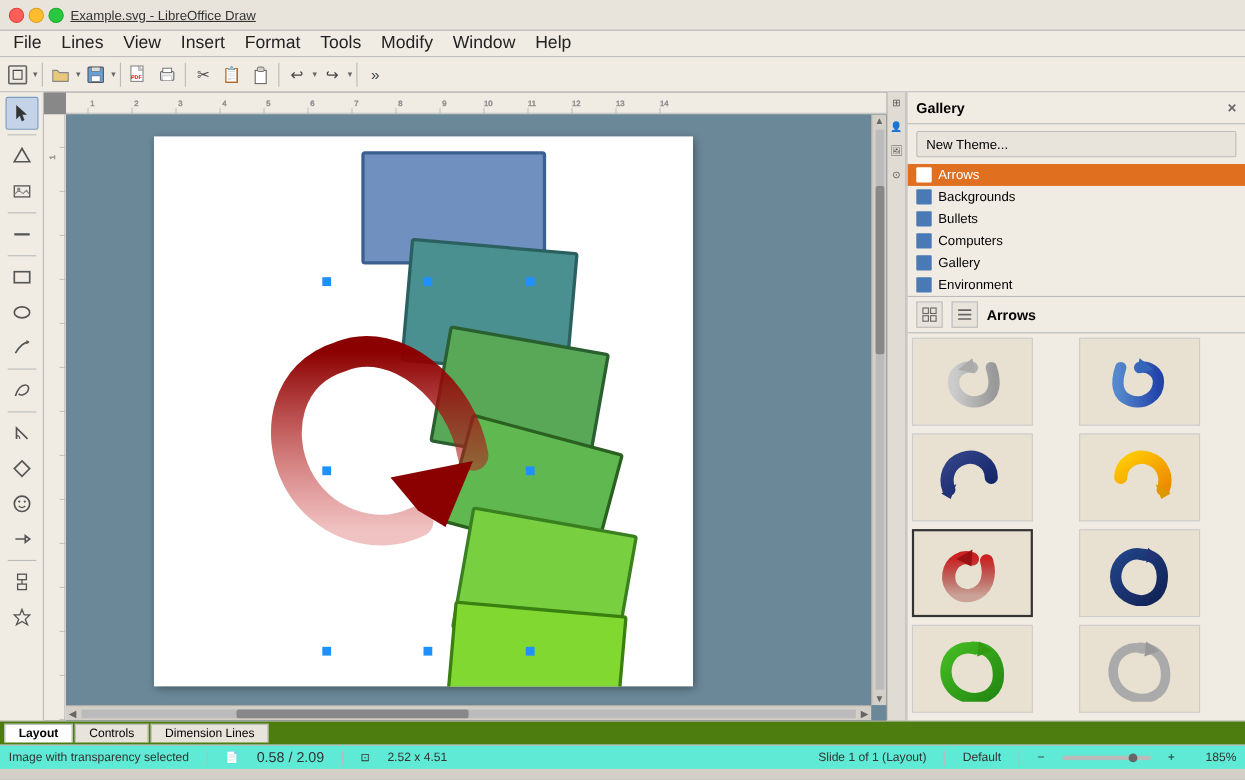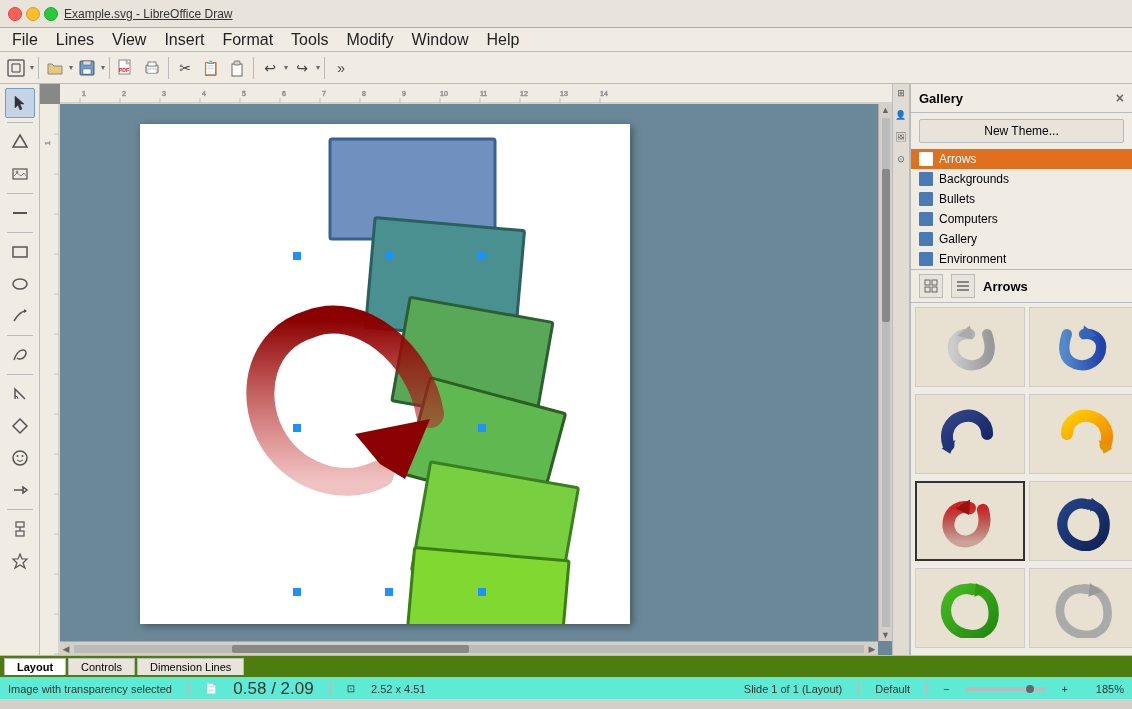--- a/index.html
+++ b/index.html
@@ -53,31 +53,31 @@
     .ruler-h { position: absolute; top: 0; left: 20px; right: 0; height: 20px; background: #f0ece4; border-bottom: 1px solid #bbb; }
     .ruler-v { position: absolute; top: 20px; left: 0; bottom: 0; width: 20px; background: #f0ece4; border-right: 1px solid #bbb; }
     .canvas-content { position: absolute; top: 20px; left: 20px; right: 0; bottom: 0; background: #6b8899; overflow: hidden; }
     .page-white {
       position: absolute; top: 20px; left: 80px; width: 490px; height: 500px;
       background: white; box-shadow: 2px 2px 8px rgba(0,0,0,0.4);
     }
 
     
     .right-panel {
-      width: 222px; background: #f0ece4; border-left: 1px solid #bbb;
+      width: 308px; background: #f0ece4; border-left: 1px solid #bbb;
       display: flex; flex-direction: column;
     }
     .gallery-header {
       display: flex; align-items: center; justify-content: space-between;
       padding: 6px 8px; border-bottom: 1px solid #bbb; font-weight: bold; font-size: 13px;
     }
     .gallery-close { cursor: pointer; font-size: 14px; color: #666; }
     .gallery-new-theme {
       margin: 6px 8px; padding: 4px 8px; background: #e8e4dc; border: 1px solid #bbb;
-      border-radius: 2px; cursor: pointer; text-align: center; font-size: 12px;
+      border-radius: 2px; cursor: pointer; text-align: left; font-size: 12px;
     }
 
     
     .gallery-list { flex: 0 0 auto; overflow-y: auto; border-bottom: 1px solid #bbb; max-height: 160px; }
     .gallery-item {
       display: flex; align-items: center; padding: 3px 8px; cursor: pointer; gap: 6px; font-size: 12px;
     }
     .gallery-item.selected { background: #e07020; color: white; }
     .gallery-item-icon { width: 14px; height: 14px; background: #4a7ab5; border-radius: 1px; flex-shrink: 0; }
     .gallery-item.selected .gallery-item-icon { background: #fff; }
@@ -570,21 +570,21 @@
     <div style="padding:2px 12px;border:1px solid #bbb;border-bottom:none;cursor:pointer;background:#fff;font-size:11px;font-weight:bold;margin-right:2px;">Layout</div>
     <div style="padding:2px 12px;border:1px solid #bbb;border-bottom:none;cursor:pointer;background:#e8e4dc;font-size:11px;margin-right:2px;">Controls</div>
     <div style="padding:2px 12px;border:1px solid #bbb;border-bottom:none;cursor:pointer;background:#e8e4dc;font-size:11px;">Dimension Lines</div>
   </div>
 </div>
 
 <div class="status-bar">
   <span>Image with transparency selected</span>
   <div class="status-sep"></div>
   <span style="font-size:10px;">📄</span>
-  <span style="font-size:17px;">
+  <span style="font-size:13px;">
     <span>0.58 / 2.09</span>
   </span>
   <div class="status-sep"></div>
   <span style="font-size:10px;">⊡</span>
   <span>2.52 x 4.51</span>
   <div style="flex:1;"></div>
   <span>Slide 1 of 1 (Layout)</span>
   <div class="status-sep"></div>
   <span>Default</span>
   <div class="status-sep"></div>

